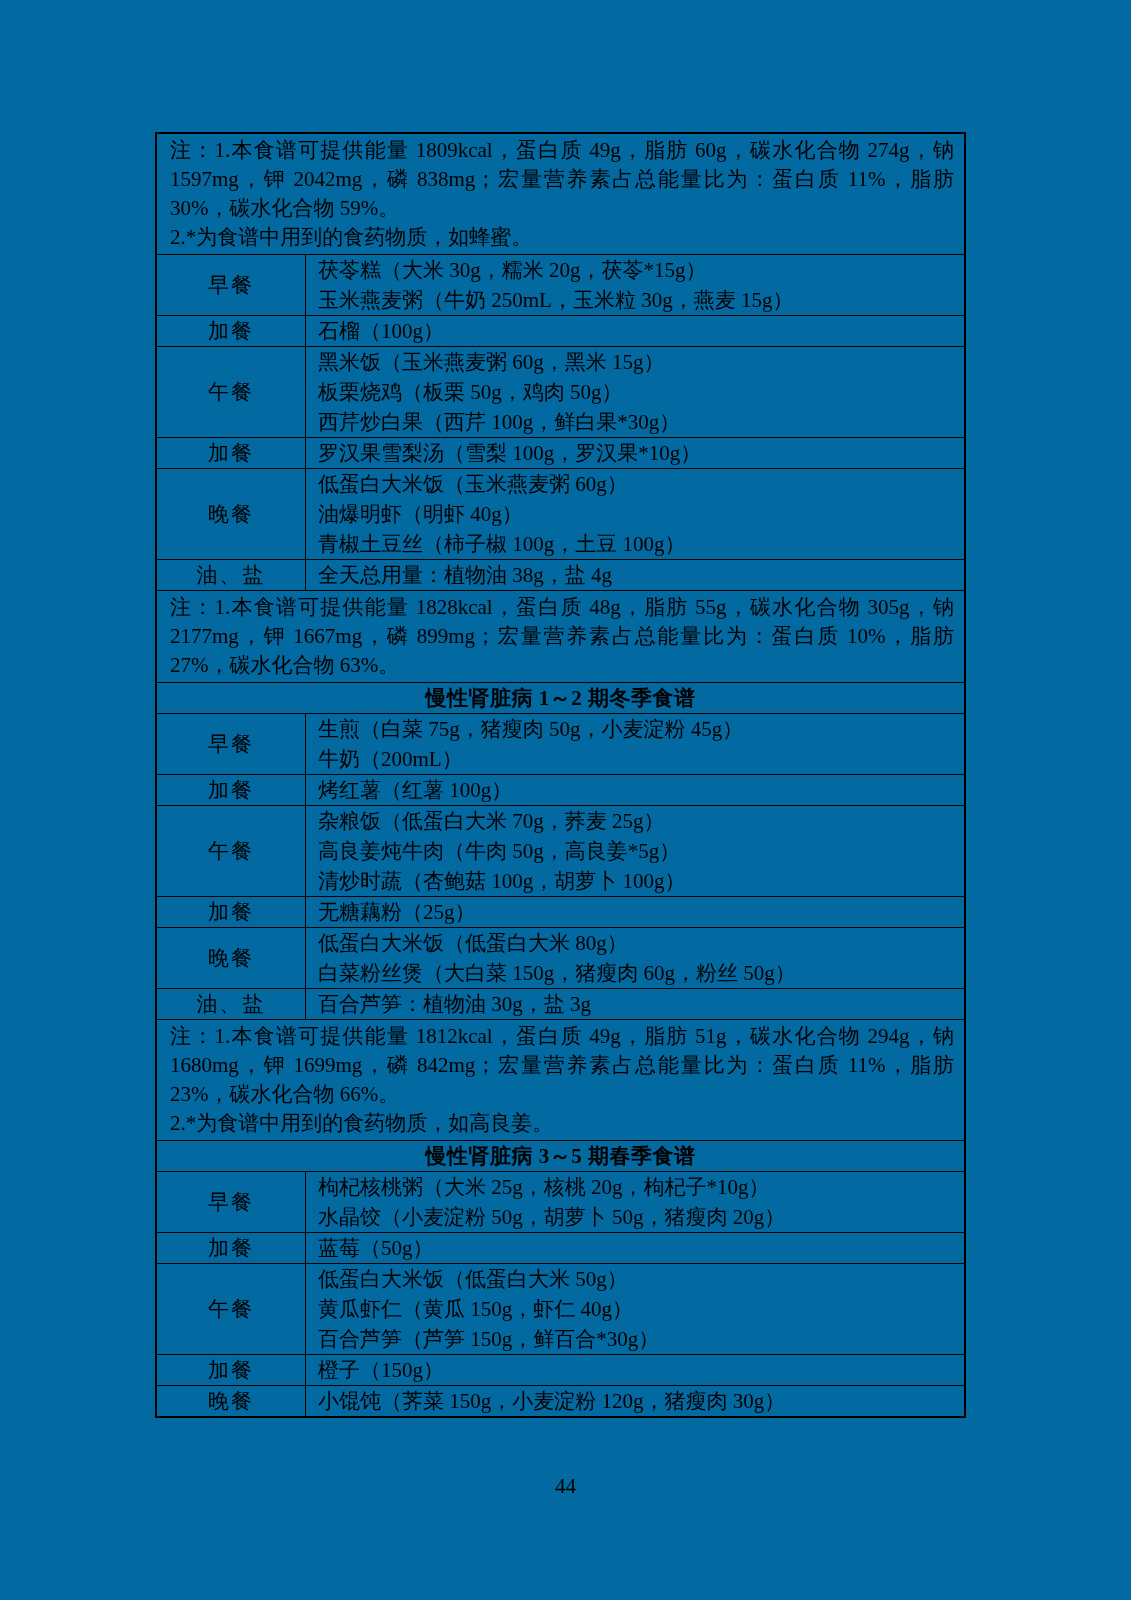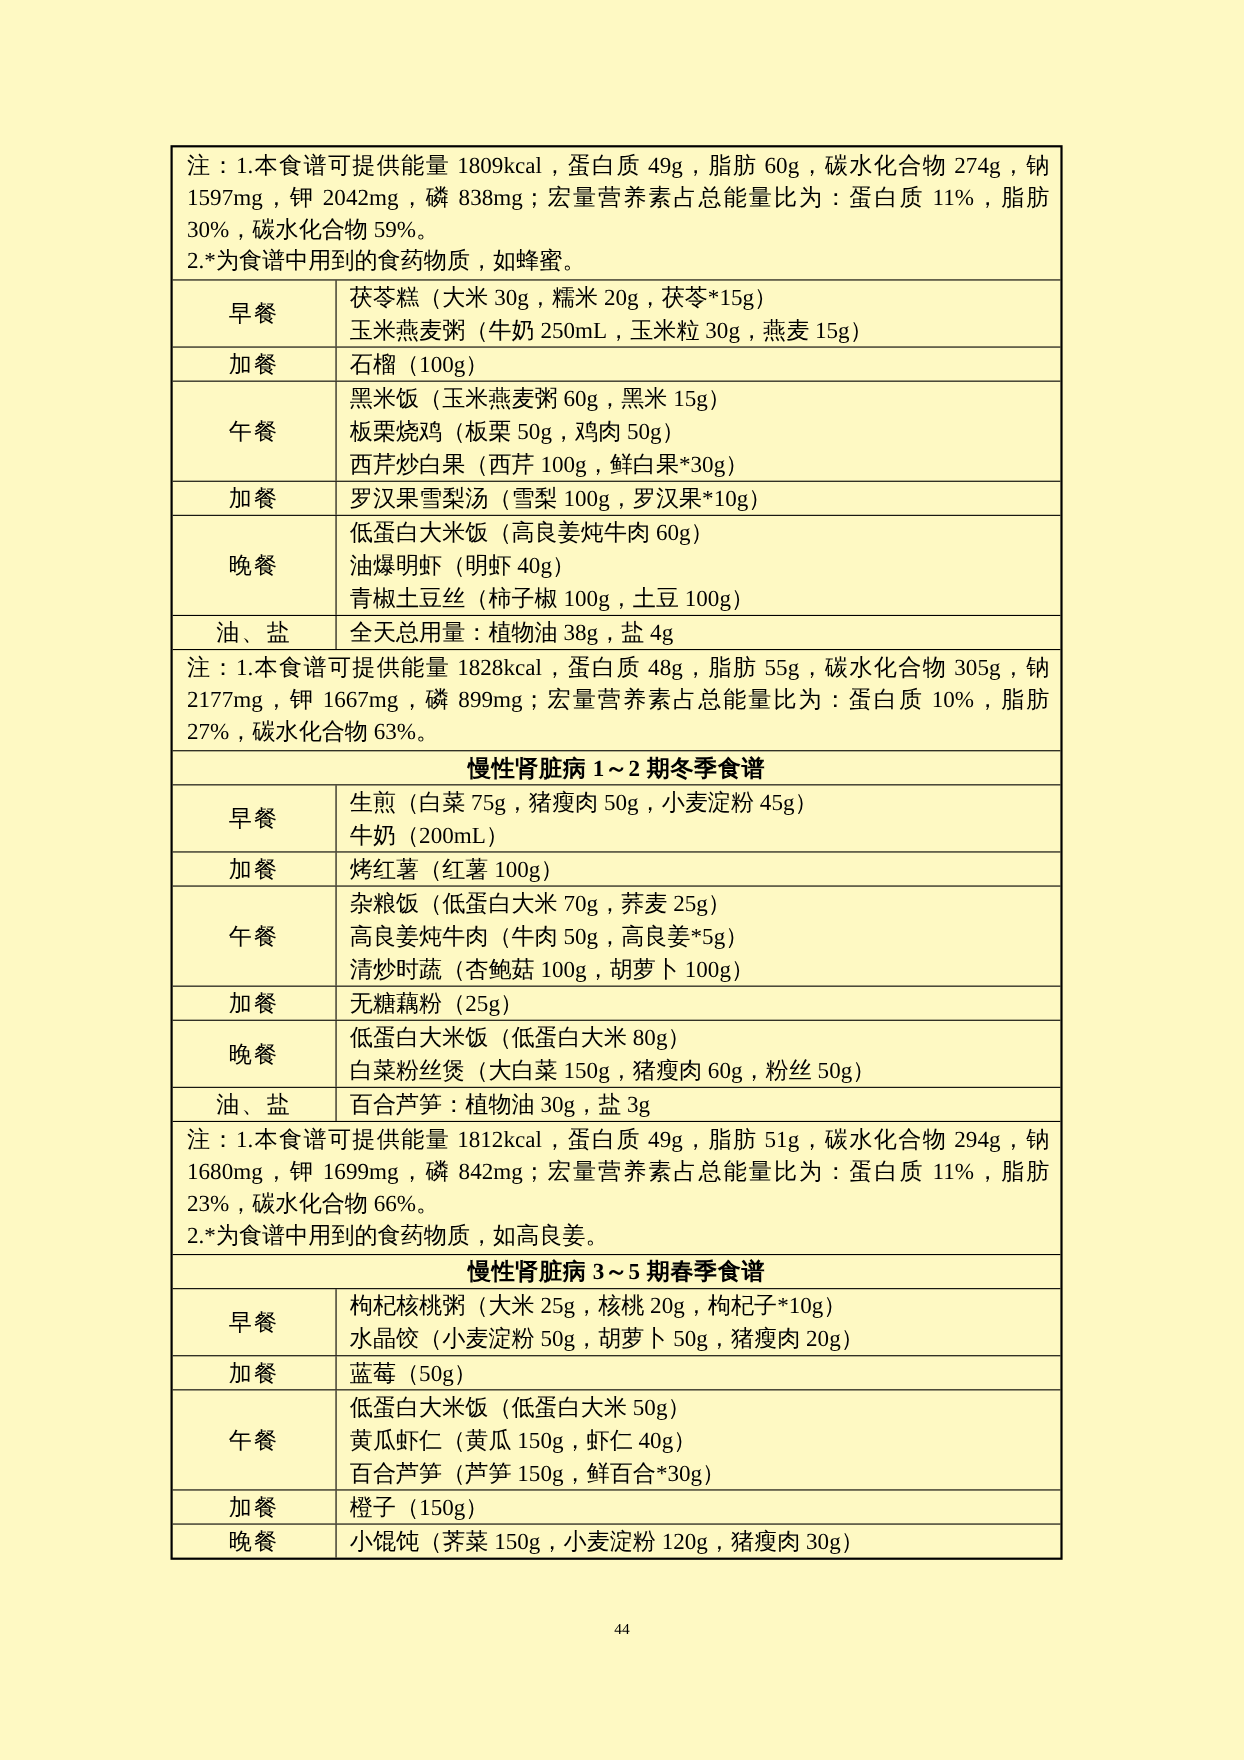--- a/index.html
+++ b/index.html
@@ -4,21 +4,21 @@
 <style>
   html, body {
     margin: 0;
     padding: 0;
     background: #ffffff;
   }
   .page {
     position: relative;
     width: 1131px;
     height: 1600px;
-    background: #fef9c3;
+    background: #0369a1;
     color: #000000;
     font-family: "Liberation Serif", "DejaVu Serif", serif;
     font-size: 21px;
     overflow: hidden;
   }
   .content {
     position: absolute;
     left: 155px;
     top: 132px;
     width: 811px;
@@ -70,21 +70,21 @@
     line-height: 30px;
     white-space: nowrap;
     overflow: hidden;
   }
   .page-number {
     position: absolute;
     top: 1474px;
     left: 0;
     width: 100%;
     text-align: center;
-    font-size: 14px;
+    font-size: 21px;
   }
 </style>
 </head>
 <body>
 
 <div class="page">
   <div class="content" id="content">
       <div class="note-row">
         <div class="note-par">注：1.本食谱可提供能量 1809kcal，蛋白质 49g，脂肪 60g，碳水化合物 274g，钠 1597mg，钾 2042mg，磷 838mg；宏量营养素占总能量比为：蛋白质 11%，脂肪 30%，碳水化合物 59%。</div>
         <div class="note-par">2.*为食谱中用到的食药物质，如蜂蜜。</div>
@@ -112,21 +112,21 @@
       </div>
       <div class="meal-row">
         <div class="meal-cell">加餐</div>
         <div class="dish-cell">
           <div class="dish-line">罗汉果雪梨汤（雪梨 100g，罗汉果*10g）</div>
         </div>
       </div>
       <div class="meal-row">
         <div class="meal-cell">晚餐</div>
         <div class="dish-cell">
-          <div class="dish-line">低蛋白大米饭（高良姜炖牛肉 60g）</div>
+          <div class="dish-line">低蛋白大米饭（玉米燕麦粥 60g）</div>
           <div class="dish-line">油爆明虾（明虾 40g）</div>
           <div class="dish-line">青椒土豆丝（柿子椒 100g，土豆 100g）</div>
         </div>
       </div>
       <div class="meal-row">
         <div class="meal-cell">油、盐</div>
         <div class="dish-cell">
           <div class="dish-line">全天总用量：植物油 38g，盐 4g</div>
         </div>
       </div>

